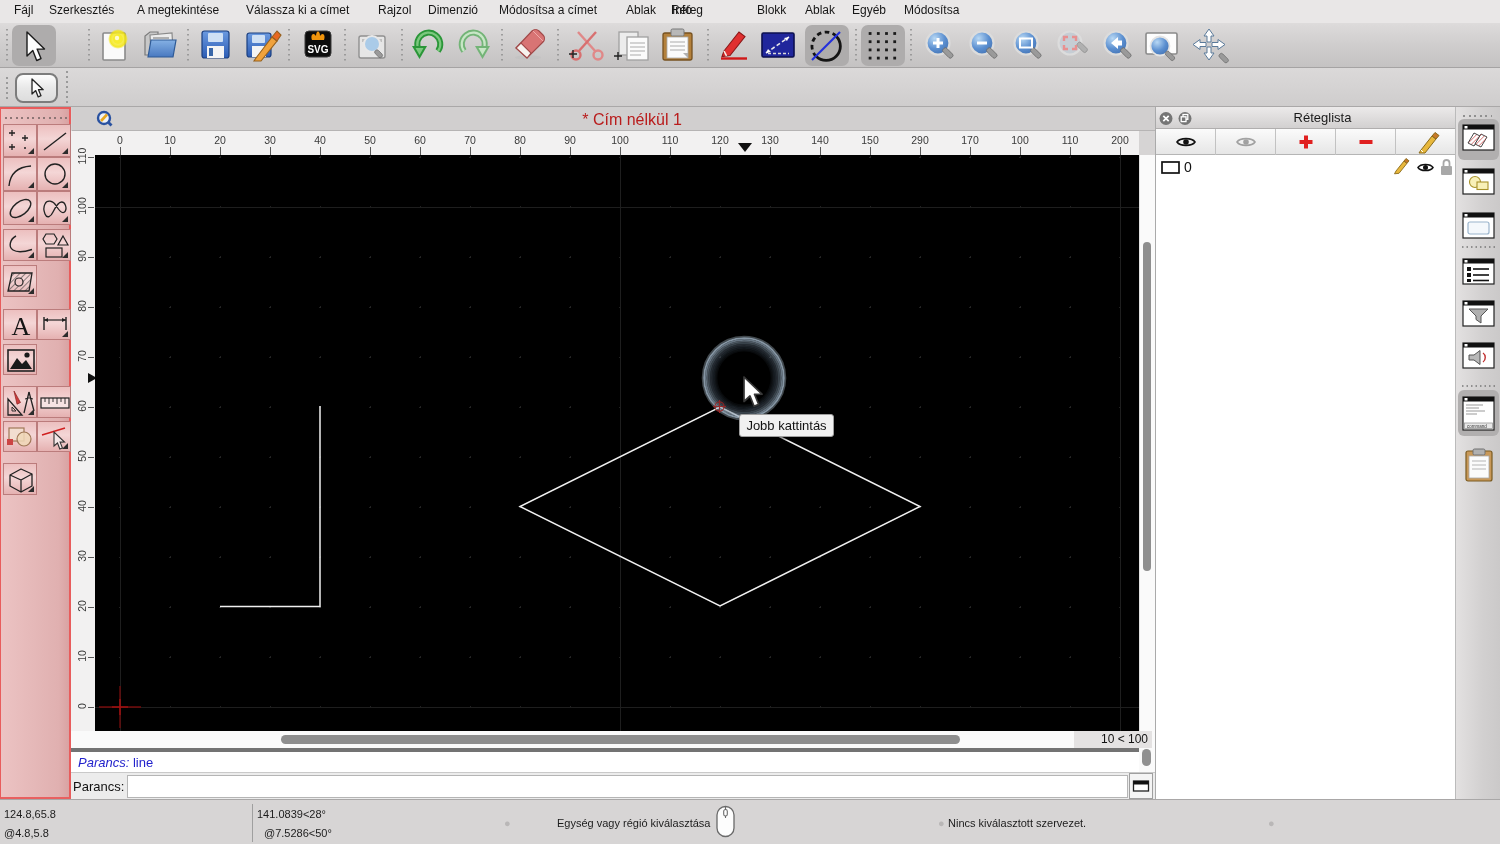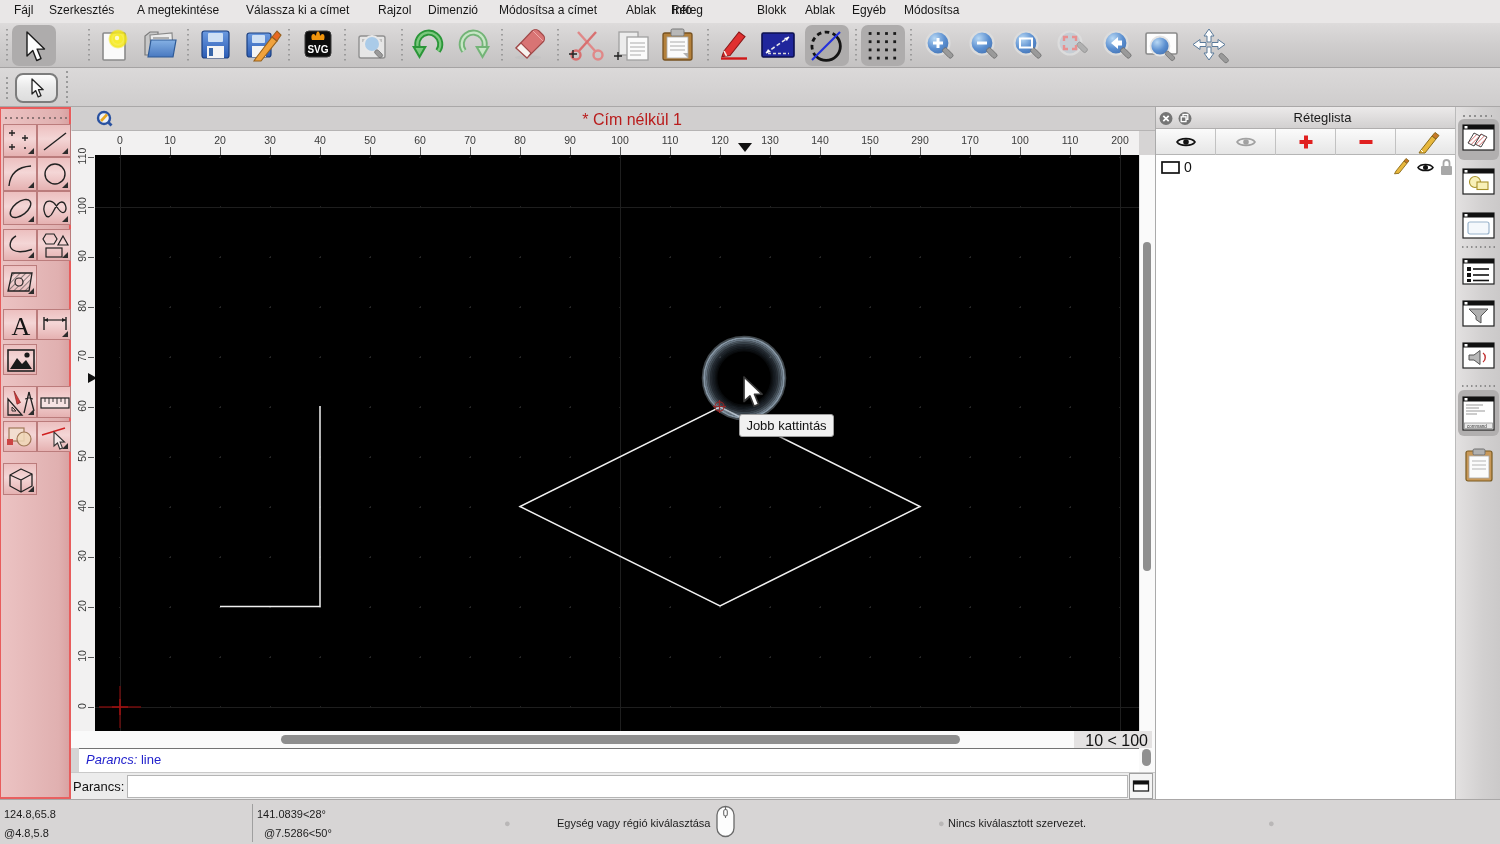--- a/index.html
+++ b/index.html
@@ -40,23 +40,23 @@
 #canvas{left:95px;top:155px;width:1044px;height:576px;background:#000;}
 #tooltip{left:739px;top:414px;width:95px;height:23px;background:#f1f1f1;border:1px solid #9e9e9e;
   border-radius:3px;font-size:13px;color:#111;text-align:center;line-height:21px;
   box-shadow:1px 2px 3px rgba(0,0,0,.45);}
 
 #vscroll{left:1139px;top:155px;width:16px;height:576px;background:#fafafa;border-left:1px solid #e0e0e0;}
 #vthumb{position:absolute;left:3px;top:87px;width:8px;height:329px;background:#8e8e8e;border-radius:4px;}
 #hscrollrow{left:71px;top:731px;width:1084px;height:17px;background:#fafafa;}
 #hthumb{position:absolute;left:210px;top:4px;width:679px;height:9px;background:#8e8e8e;border-radius:4.5px;}
 #gridlabel{position:absolute;right:3px;top:0;width:78px;height:17px;background:#e4e2e2;
-  font-size:16px;color:#111;text-align:right;padding:1px 4px 0 0;}
-
-#conhist{left:79px;top:748px;width:1068px;height:24px;background:#fff;border-top:1px solid #737373;
+  font-size:12px;color:#111;text-align:right;padding:1px 4px 0 0;}
+
+#conhist{left:71px;top:748px;width:1068px;height:24px;background:#fff;border-top:4px solid #737373;
   font-size:13px;color:#2222cc;padding:3px 0 0 7px;}
 #constrip{left:1139px;top:748px;width:16px;height:24px;background:#fafafa;}
 #conthumb{position:absolute;left:3px;top:1px;width:9px;height:17px;background:#909090;border-radius:4.5px;}
 #coninput{left:71px;top:772px;width:1084px;height:27px;background:#ececec;border-top:1px solid #c9c9c9;}
 #cinlabel{position:absolute;left:2px;top:6px;font-size:13px;color:#111;}
 #cinfield{position:absolute;left:56px;top:2px;width:1001px;height:23px;background:#fff;border:1px solid #b5b5b5;}
 #kbbtn{position:absolute;left:1058px;top:0px;width:24px;height:26px;background:#f4f4f4;border:1px solid #9f9f9f;}
 
 #rpanel{left:1155px;top:107px;width:300px;height:692px;background:#fff;border-left:1px solid #aaa;}
 #rphead{position:absolute;left:0;top:0;width:299px;height:22px;padding-left:34px;

